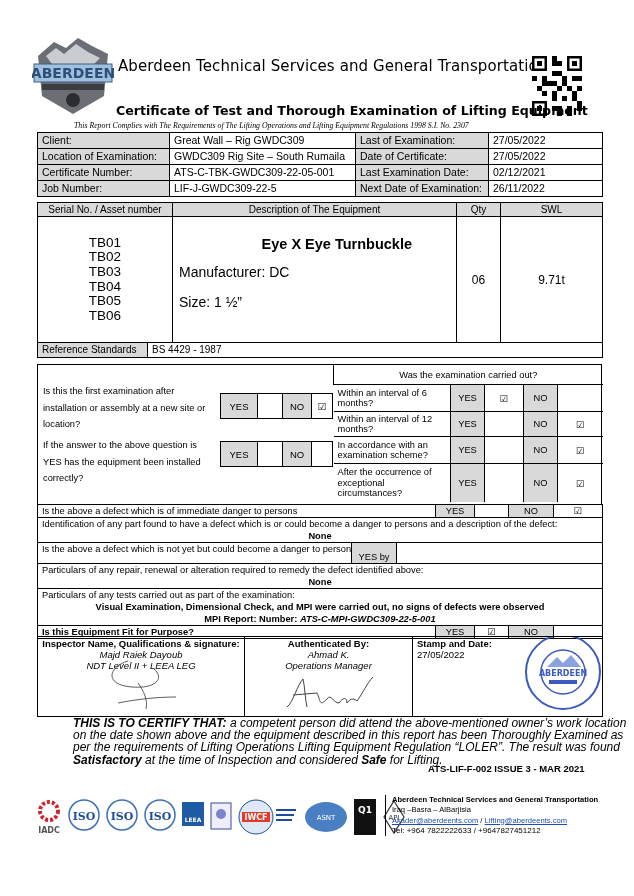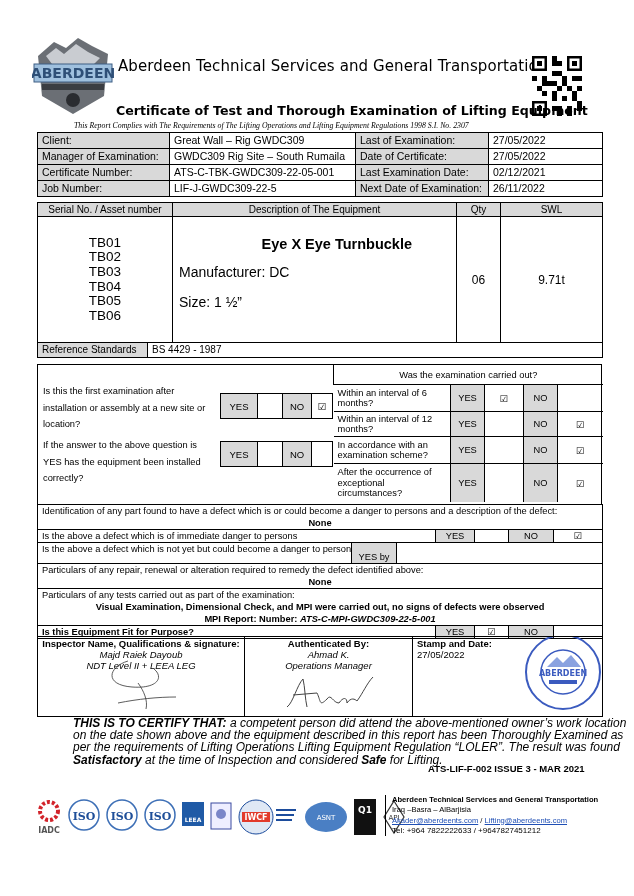--- a/index.html
+++ b/index.html
@@ -121,21 +121,21 @@
       <col style="width:114px">
     </colgroup>
   <tbody>
       <tr>
     <td class="gray">Client:</td>
     <td>Great Wall – Rig GWDC309</td>
     <td class="gray">Last of Examination:</td>
     <td>27/05/2022</td>
   </tr>
   <tr>
-    <td class="gray">Manager of Examination:</td>
+    <td class="gray">Location of Examination:</td>
     <td>GWDC309 Rig Site – South Rumaila</td>
     <td class="gray">Date of Certificate:</td>
     <td>27/05/2022</td>
   </tr>
   <tr>
     <td class="gray">Certificate Number:</td>
     <td>ATS-C-TBK-GWDC309-22-05-001</td>
     <td class="gray">Last Examination Date:</td>
     <td>02/12/2021</td>
   </tr>
@@ -267,31 +267,31 @@
       <col style="width:314px">
       <col style="width:45px">
       <col style="width:39px">
       <col style="width:39px">
       <col style="width:34px">
       <col style="width:45px">
       <col style="width:49px">
     </colgroup>
   <tbody>
       <tr>
-    <td colspan="7" class="center">
-      <div style="text-align:left">Identification of any part found to have a defect which is or could become a danger to persons and a description of the defect:</div>
-      <div class="bold">None</div>
-    </td>
-  </tr>
-  <tr>
     <td colspan="3">Is the above a defect which is of immediate danger to persons</td>
     <td class="gray center">YES</td>
     <td></td>
     <td class="gray center">NO</td>
     <td class="center chk">☑</td>
+  </tr>
+  <tr>
+    <td colspan="7" class="center">
+      <div style="text-align:left">Identification of any part found to have a defect which is or could become a danger to persons and a description of the defect:</div>
+      <div class="bold">None</div>
+    </td>
   </tr>
   <tr>
     <td colspan="1" style="height:20px;vertical-align:top;border-right:none">Is the above a defect which is not yet but could become a danger to persons</td>
     <td class="gray center" style="vertical-align:bottom">YES by</td>
     <td colspan="5"></td>
   </tr>
   <tr>
     <td colspan="7" class="center">
       <div style="text-align:left">Particulars of any repair, renewal or alteration required to remedy the defect identified above:</div>
       <div class="bold">None</div>

